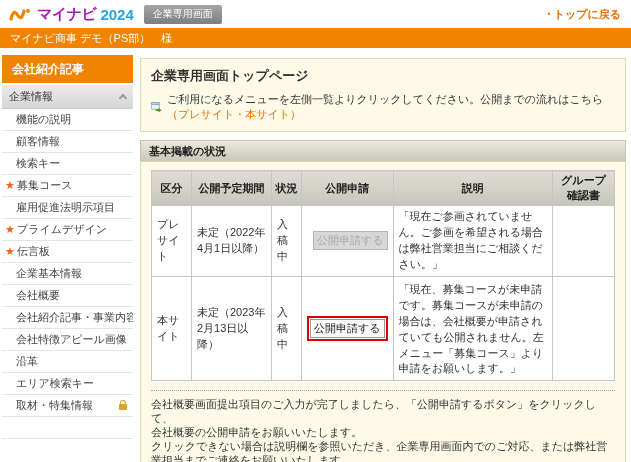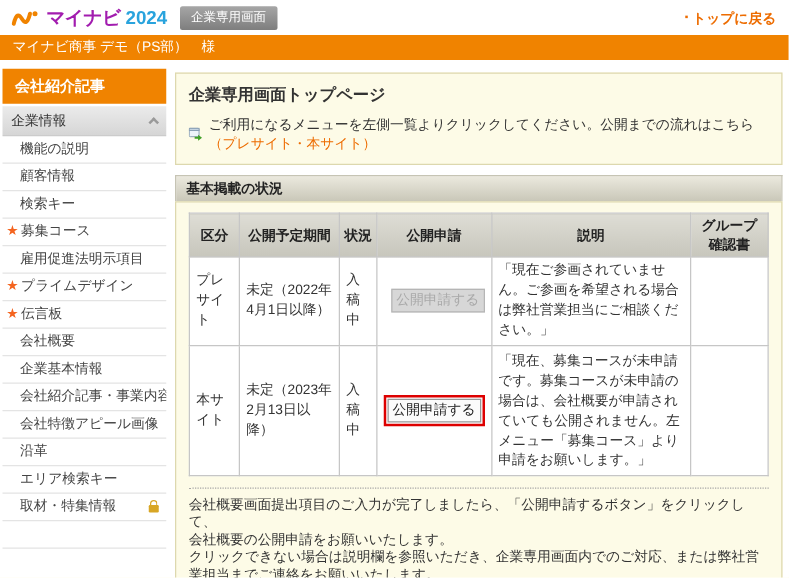--- a/index.html
+++ b/index.html
@@ -113,22 +113,22 @@
 
     <div class="side-item"><span>雇用促進法明示項目</span></div>
 
     <div class="side-item star-row">
       <span class="star">★</span><span>プライムデザイン</span>
     </div>
     <div class="side-item star-row">
       <span class="star">★</span><span>伝言板</span>
     </div>
 
+    <div class="side-item"><span>企業基本情報</span></div>
     <div class="side-item"><span>会社概要</span></div>
-    <div class="side-item"><span>企業基本情報</span></div>
     <div class="side-item"><span>会社紹介記事・事業内容横画像</span></div>
     <div class="side-item"><span>会社特徴アピール画像</span></div>
     <div class="side-item"><span>沿革</span></div>
 
 
     <div class="side-item"><span>エリア検索キー</span></div>
     <div class="side-item">
       <span>取材・特集情報</span>
       <span class="lock"></span>
     </div>

